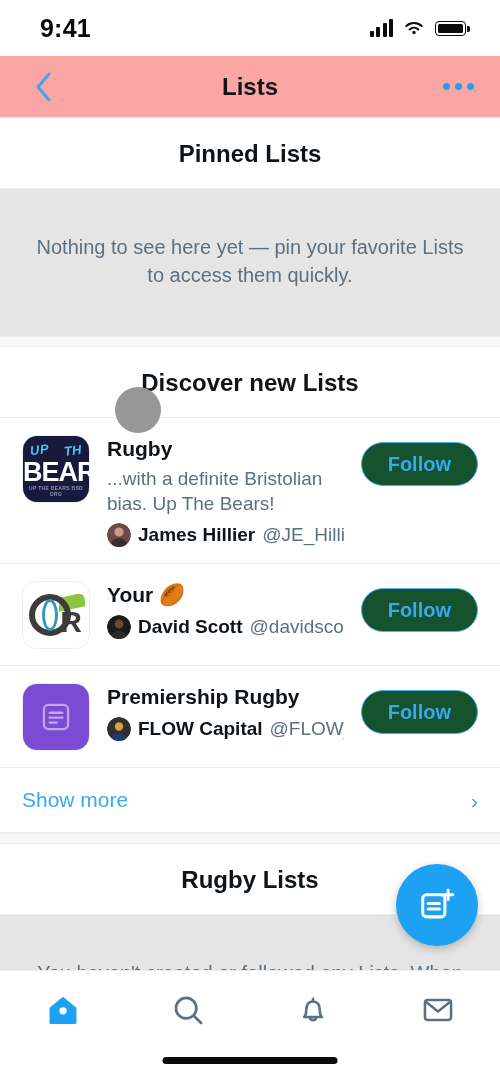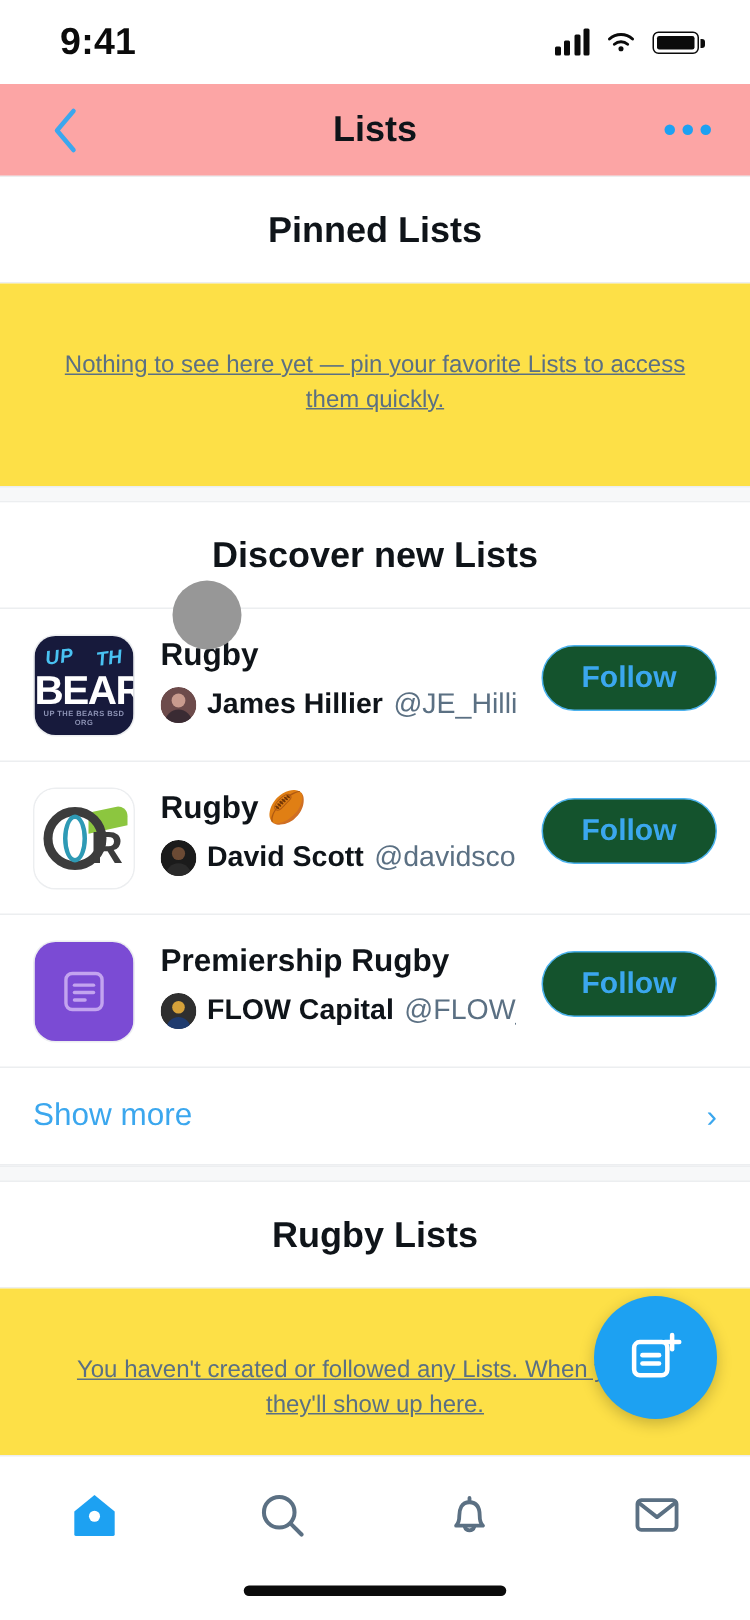--- a/index.html
+++ b/index.html
@@ -39,22 +39,22 @@
   .nav-more { margin-left:auto; display:flex; gap:5px; z-index:2; }
   .nav-more i { width:7px; height:7px; border-radius:50%; background:#1da1f2; display:block; }
 
   
   .section-head {
     padding:22px 22px 20px; font-size:24px; font-weight:700; color:#0f1419;
     border-bottom:1px solid #eceef0; background:#fff;text-align:center;
   }
   .gap { height:11px; background:#f7f8f9; border-top:1px solid #eceef0; border-bottom:1px solid #eceef0; }
   .empty {
-    padding:44px 30px 46px; text-align:center; font-size:16px;
-    line-height:1.42; color:#5b7083; background:#fde047;text-decoration:underline;
+    padding:44px 30px 46px; text-align:center; font-size:20px;
+    line-height:1.42; color:#5b7083; background:#e5e5e5;
   }
 
   
   .row {
     display:flex; align-items:flex-start; gap:17px;
     padding:17px 22px 16px; border-bottom:1px solid #eceef0;
     background:#fff; position:relative;
   }
   .row-thumb {
     width:68px; height:68px; border-radius:15px; flex:none;
@@ -187,20 +187,21 @@
     <div class="row-thumb">
       <div class="bears">
         <div class="up">UP</div>
           <div class="th">TH</div>
         <div class="bear">BEAR</div>
           <div class="sub">UP THE BEARS BSD ORG</div>
       </div>
     </div>
     <div class="row-body">
       <div class="row-title">Rugby</div>
+      <div class="row-desc">...with a definite Bristolian bias. Up The Bears!</div>
       <div class="row-author">
         <div class="author-av">
           <svg class="av-img" viewBox="0 0 24 24">
             <circle cx="12" cy="12" r="12" fill="#6d4b4b"></circle>
             <circle cx="12" cy="9" r="4.6" fill="#c99b8e"></circle>
             <path d="M3 24a9 9 0 0118 0z" fill="#3a2b33"></path>
           </svg>
         </div>
         <div class="author-name">James Hillier</div>
         <div class="author-handle">@JE_Hillier</div>
@@ -212,21 +213,21 @@
   <div class="row">
     <div class="row-thumb">
       <div class="qr">
         <div class="green"></div>
           <div class="ring"></div>
           <div class="leaf"></div>
           <div class="r">R</div>
       </div>
     </div>
     <div class="row-body">
-      <div class="row-title">Rugby 🏉</div>
+      <div class="row-title">Your 🏉</div>
       <div class="row-author">
         <div class="author-av">
           <svg class="av-img" viewBox="0 0 24 24">
             <circle cx="12" cy="12" r="12" fill="#1b1b1b"></circle>
             <circle cx="12" cy="9" r="4.4" fill="#6b4a34"></circle>
             <path d="M3.5 24a8.5 8.5 0 0117 0z" fill="#2a2a2a"></path>
           </svg>
         </div>
         <div class="author-name">David Scott</div>
         <div class="author-handle">@davidsco...</div>

